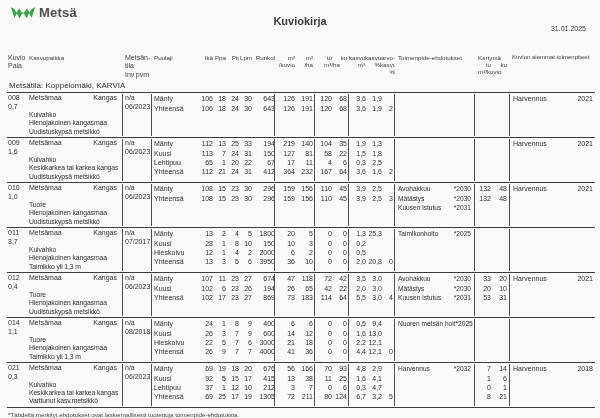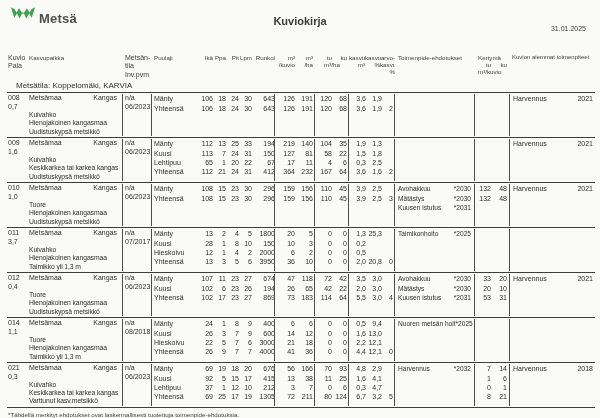--- a/index.html
+++ b/index.html
@@ -6,21 +6,21 @@
   html,body { width:600px; height:418px; overflow:hidden; }
   body {
     background:#fafaf8;
     font-family:"Liberation Sans", sans-serif;
     color:#2f2f2f;
     position:relative;
   }
   .page { position:absolute; inset:0; padding:0 5px 0 7px; }
 
   
-  .logo { position:absolute; left:10px; top:6px; display:flex; align-items:flex-end; gap:3px; }
+  .logo { position:absolute; left:10px; top:6px; display:flex; gap:3px; }
   .logo svg { display:block; }
   .logo-text { font-size:13px; font-weight:bold; color:#4d4d4d; letter-spacing:.2px; line-height:14px; }
   .doc-title { position:absolute; left:0; right:0; top:15px; text-align:center; font-size:11px; font-weight:bold; color:#3a3a3a; }
   .doc-date { position:absolute; right:14px; top:25px; font-size:7px; color:#3c3c3c; }
   .estates { position:absolute; left:8px; top:39px; font-size:7.5px; color:#383838; }
 
   .content { position:absolute; left:7px; right:5px; top:54px; }
 
   
   .c { flex:none; overflow:hidden; }
@@ -42,21 +42,21 @@
   .hd-sub { display:flex; }
   .hd-col { flex:none; text-align:right; }
   .num { text-align:right; flex:none; }
   .w11{width:11px}.w13{width:13px}.w15{width:15px}.w16{width:16px}.w17{width:17px}
   .w18{width:18px}.w20{width:20px}.w23{width:23px}
   .sp-name { width:45px; padding-left:2px; flex:none; text-align:left; }
   .hd-center { text-align:center; }
   .hd-pad { padding-left:3px; }
   .hd-hist { font-size:6px; padding-left:2px; }
 
-  .section-title { font-size:8px; color:#333; margin:2px 0 2px 9px; }
+  .section-title { font-size:8px; color:#333; margin:2px 0 2px 2px; }
 
   
   .tbl { border-top:1px solid #3d3d3d; }
   .grp { display:flex; border-bottom:1px solid #3d3d3d; padding:1.5px 0 1px; min-height:44px; }
   .grp .bdr { border-right:1px solid #4d4d4d; }
 
   .c-kuvio div, .c-tila div { line-height:8.3px; font-size:7px; }
   .site-l1 { display:flex; justify-content:space-between; padding-right:5px; line-height:8.3px; font-size:7px; }
   .site-gap { height:8.3px; }
   .site-details div { line-height:8.3px; font-size:6.8px; letter-spacing:-0.1px; white-space:nowrap; }

